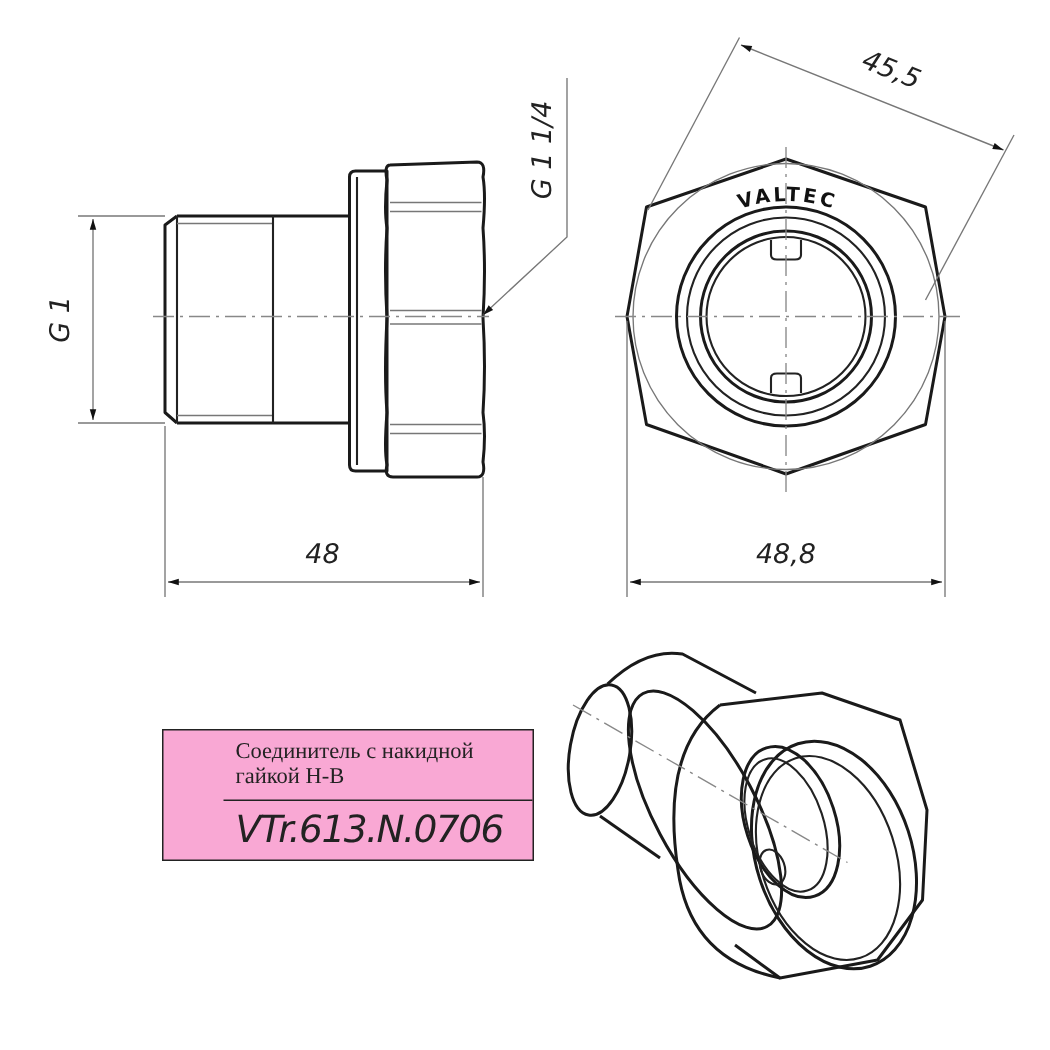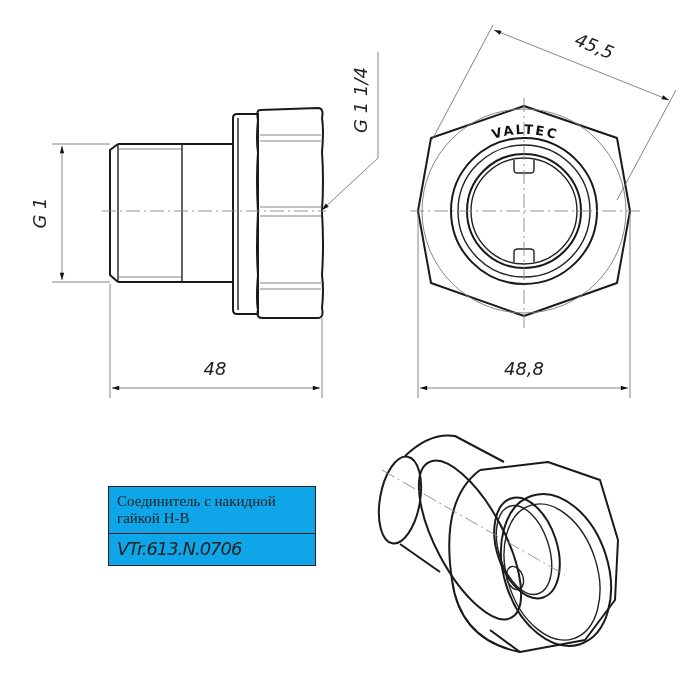--- a/index.html
+++ b/index.html
@@ -4,23 +4,23 @@
 <style>
   html, body { margin: 0; padding: 0; background: #ffffff; }
   body { width: 700px; height: 700px; position: relative; overflow: hidden; }
   svg { position: absolute; left: 0; top: 0; }
   .thick { stroke: #1a1a1a; stroke-width: 2; fill: none; stroke-linejoin: round; }
   .med { stroke: #222; stroke-width: 1.4; fill: none; }
   .thin { stroke: #777; stroke-width: 0.9; fill: none; }
   .center { stroke: #888; stroke-width: 0.9; fill: none; stroke-dasharray: 14 4 2 4; }
   .dimtxt { font-family: "DejaVu Sans", sans-serif; font-style: italic; font-size: 18px; fill: #222; }
   .brand { font-family: "DejaVu Sans", sans-serif; font-weight: bold; font-size: 13px; fill: #111; letter-spacing: 2px; }
-  .title-box { position: absolute; left: 108px; top: 486px; width: 206px; border: 1.5px solid #222; background: #0ea5e9; }
+  .title-box { position: absolute; left: 108px; top: 486px; width: 206px; border: 1.5px solid #222; background: #f9a8d4; padding-left: 40px; }
   .title-name { font-family: "Liberation Serif", serif; font-size: 15px; line-height: 17px; color: #222; padding: 6px 6px 4px 8px; border-bottom: 1.5px solid #222; min-height: 36px; }
-  .title-code { font-family: "DejaVu Sans", sans-serif; font-style: italic; font-size: 18px; color: #222; padding: 4px 6px 6px 8px; letter-spacing: -1px; }
+  .title-code { font-family: "DejaVu Sans", sans-serif; font-style: italic; font-size: 25px; color: #222; padding: 4px 6px 6px 8px; letter-spacing: -1px; }
 </style>
 </head>
 <body>
 
 <svg width="700" height="700" viewBox="0 0 700 700">
   <defs>
     <marker id="arr" viewBox="0 0 10 10" refX="10" refY="5" markerWidth="10" markerHeight="8" orient="auto-start-reverse">
       <path d="M0,2 L10,5 L0,8 Z" fill="#111"></path>
     </marker>
   </defs>

